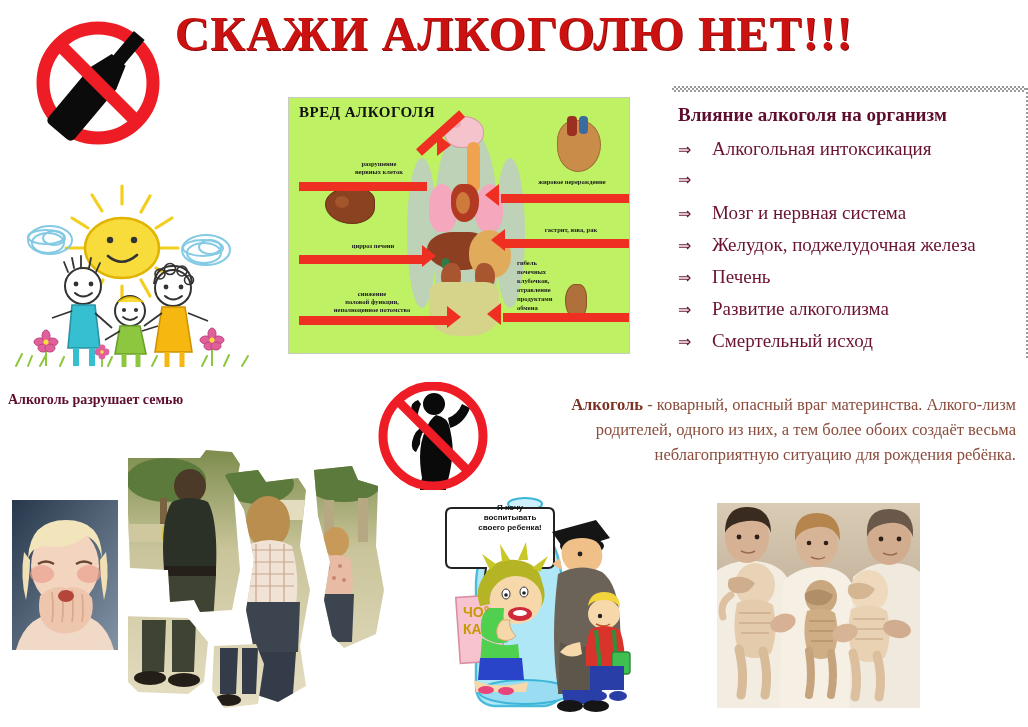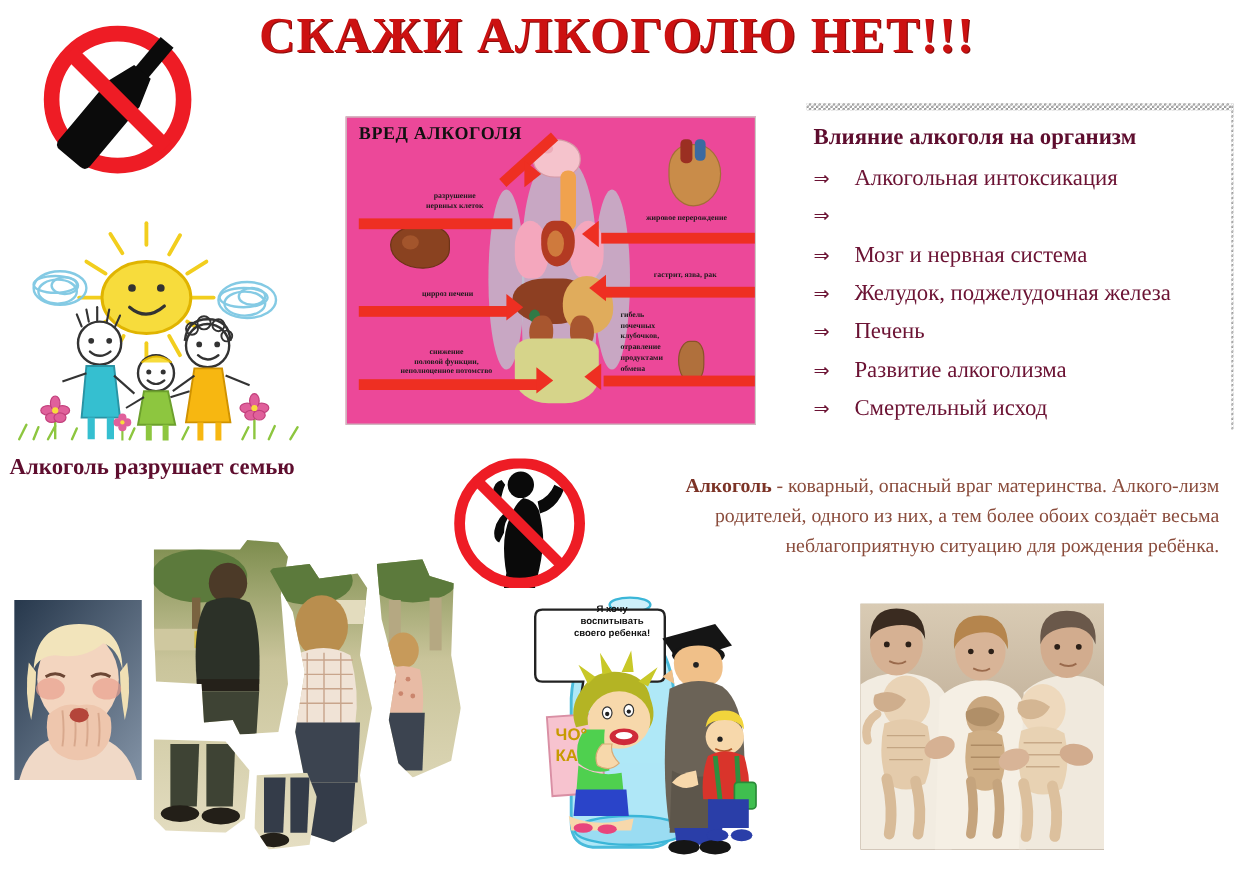--- a/index.html
+++ b/index.html
@@ -10,39 +10,39 @@
     font-family:"Liberation Serif", serif;
     overflow:hidden;
   }
 
   
   #poster-title {
     position:absolute; left:0; top:6px; width:1028px;
     text-align:center;
     font-family:"Liberation Serif", serif;
     font-weight:bold;
-    font-size:42px;
+    font-size:48px;
     letter-spacing:1px;
     color:#CC1111;
     text-shadow:1px 1px 0 #8a0d0d;
     white-space:nowrap;
   }
 
   
   #no-alcohol-sign { position:absolute; left:18px; top:18px; width:160px; height:130px; }
   #no-alcohol-sign svg { display:block; width:100%; height:100%; }
 
   
   #kids-drawing { position:absolute; left:10px; top:168px; width:250px; height:200px; }
   #kids-drawing svg { display:block; width:100%; height:100%; }
 
   
   #anatomy-poster {
     position:absolute; left:288px; top:97px; width:342px; height:257px;
-    background:#ec4899;
+    background:#bef264;
     border:1px solid #c9cbc3;
     overflow:hidden;
     text-decoration:underline;
   }
   #anatomy-poster .poster-title {
     position:absolute; left:10px; top:6px;
     font-family:"Liberation Serif", serif;
     font-weight:bold; font-size:15px; color:#111; letter-spacing:.5px;
   }
   .anat-label {
@@ -105,23 +105,23 @@
     font-size:19px; color:#6B1233;
     white-space:nowrap;
   }
   #effects-list li .bullet {
     width:34px; flex:0 0 34px;
     font-size:16px; color:#6B1233;
   }
 
   
   #family-heading {
-    position:absolute; left:8px; top:379px;
-    font-family:"Liberation Serif", serif;
-    font-weight:bold; font-size:19px; color:#5E0D2E;
+    position:absolute; left:8px; top:392px;
+    font-family:"Liberation Serif", serif;
+    font-weight:bold; font-size:14px; color:#5E0D2E;
     white-space:nowrap;
   }
 
   
   #pregnancy-sign { position:absolute; left:374px; top:382px; width:118px; height:108px; }
   #pregnancy-sign svg { display:block; width:100%; height:100%; }
 
   
   #maternity-text {
     position:absolute; left:501px; top:392px; width:515px;

